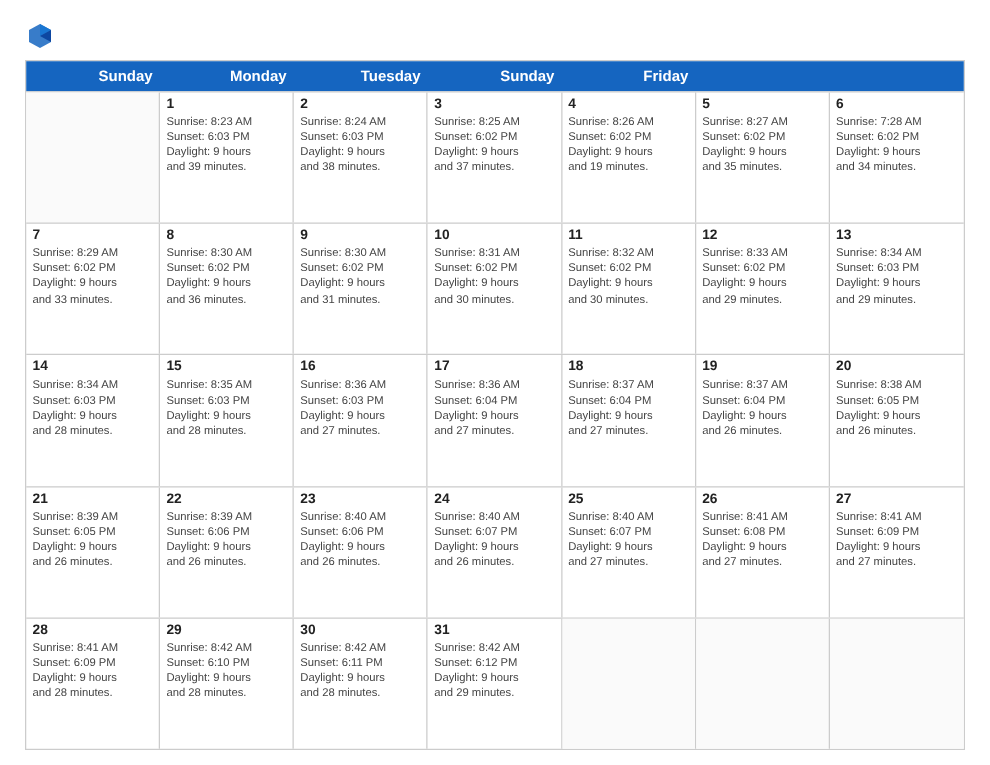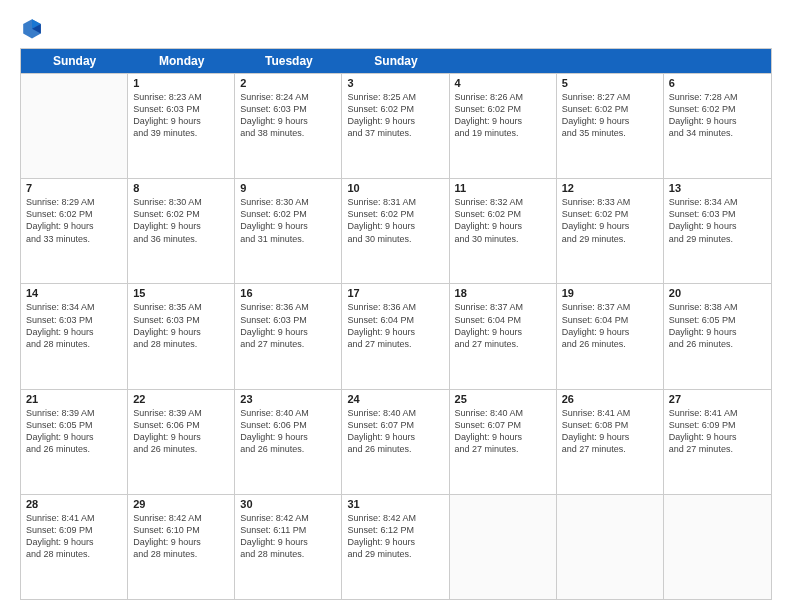--- a/index.html
+++ b/index.html
@@ -61,21 +61,21 @@
     .cal-header {
       display: grid;
       grid-template-columns: repeat(7, 1fr);
       background: #1565c0;
     }
     .cal-header-cell {
       color: #fff;
       font-size: 12px;
       font-weight: bold;
       padding: 5px 6px;
-      text-align: center;
+      text-align: right;
     }
     .cal-body {
       display: flex;
       flex-direction: column;
       flex: 1;
     }
     .cal-row {
       display: grid;
       grid-template-columns: repeat(7, 1fr);
       flex: 1;
@@ -129,20 +129,21 @@
       <div class="location-title"></div>
     </div>
   </div>
 
   <div class="calendar">
     <div class="cal-header">
     <div class="cal-header-cell">Sunday</div>
         <div class="cal-header-cell">Monday</div>
         <div class="cal-header-cell">Tuesday</div>
         <div class="cal-header-cell">Sunday</div>
+        <div class="cal-header-cell">Friday</div>
       </div>
     <div class="cal-body">
     <div class="cal-row">
           <div class="cal-cell empty"></div>
           <div class="cal-cell">
             <div class="day-num">1</div>
             <div class="cell-line">Sunrise: 8:23 AM</div>
             <div class="cell-line">Sunset: 6:03 PM</div>
             <div class="cell-line">Daylight: 9 hours</div>
             <div class="cell-line">and 39 minutes.</div>

